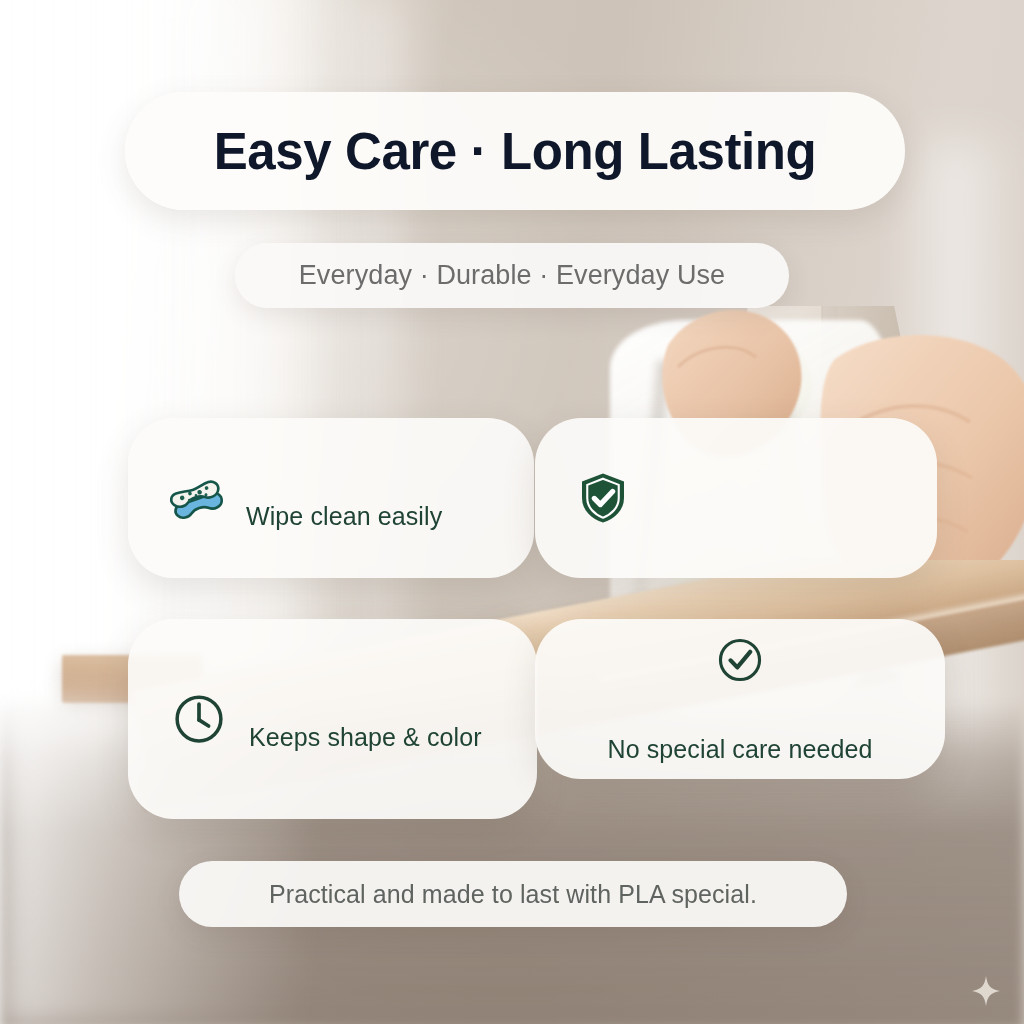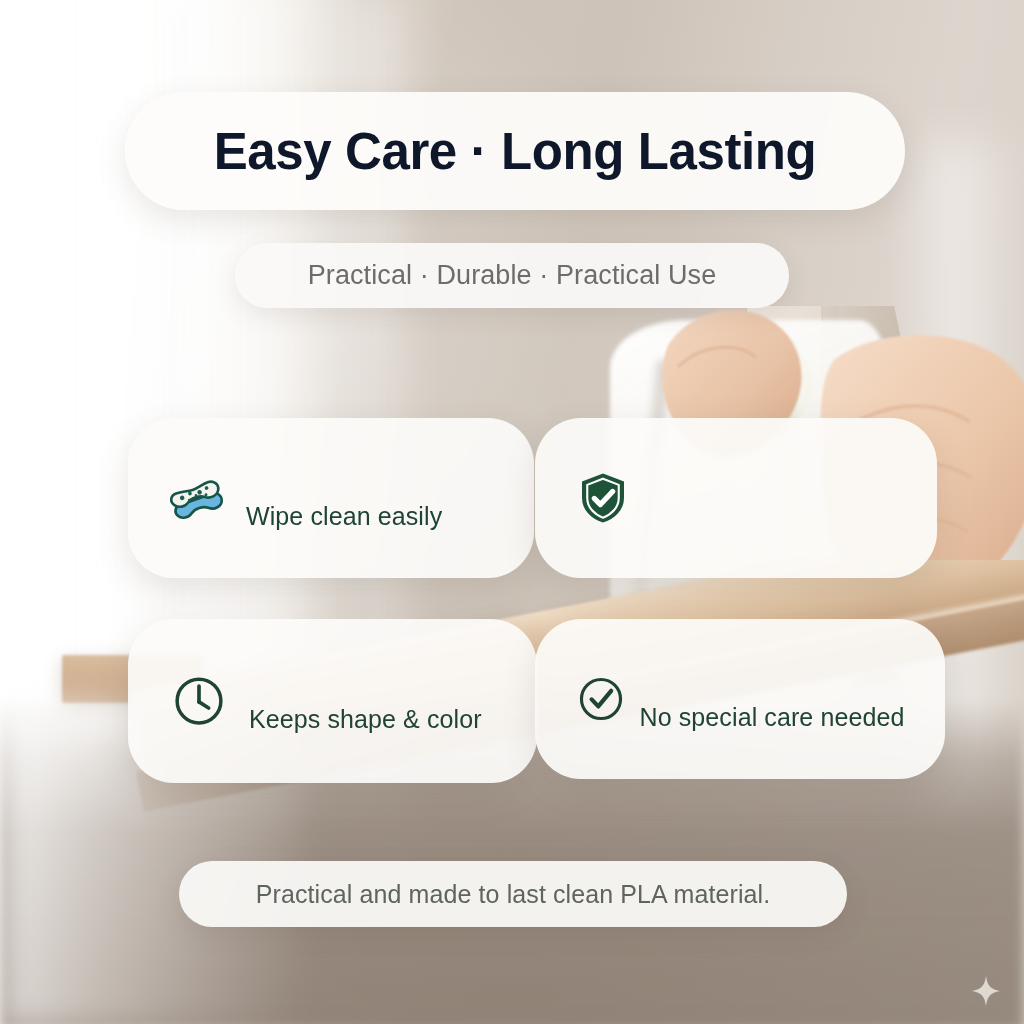--- a/index.html
+++ b/index.html
@@ -220,25 +220,25 @@
   
   .feature-card{
     position:absolute;
     background:rgba(252,251,249,.93);
     border-radius:46px;
     box-shadow:0 12px 34px rgba(90,76,62,.14);
     display:flex;align-items:center;
     backdrop-filter:blur(2px);
   }
   .feature-card.row{flex-direction:row;gap:22px;padding-left:40px;}
-  .feature-card.stack{flex-direction:row;justify-content:center;gap:14px;padding:0 24px;}
+  .feature-card.stack{flex-direction:column;justify-content:center;gap:14px;padding:0 24px;}
 
   #card-wipe   {left:128px;top:418px;width:366px;height:160px;}
   #card-durable{left:535px;top:418px;width:362px;height:160px;}
-  #card-shape  {left:128px;top:619px;width:366px;height:164px;padding-left:43px;}
+  #card-shape  {left:128px;top:619px;width:366px;height:200px;padding-left:43px;}
   #card-nocare {left:535px;top:619px;width:362px;height:160px;}
 
   .feature-icon{width:56px;height:56px;flex:0 0 auto;display:flex;align-items:center;justify-content:center;}
   .feature-icon svg{width:100%;height:100%;display:block;}
   .feature-label{
     font-size:25px;font-weight:400;color:#1f4334;letter-spacing:.1px;white-space:nowrap;margin-top:36px;
   }
   .feature-card.stack .feature-icon{width:50px;height:50px;}
   .feature-card.stack .feature-label{font-size:25px;}
 
@@ -348,21 +348,21 @@
     <div class="photo-grade"></div>
   </div>
 
   <div class="overlay">
 
     <div class="pill" id="title-pill">
       <span id="title-text">Easy Care · Long Lasting</span>
     </div>
 
     <div class="pill" id="subtitle-pill">
-      <span id="subtitle-text">Practical · Durable · Practical Use</span>
+      <span id="subtitle-text">Everyday · Durable · Everyday Use</span>
     </div>
 
     <div class="feature-card row" id="card-wipe">
       <span class="feature-icon">
         <svg viewBox="0 0 64 64" xmlns="http://www.w3.org/2000/svg">
           <g transform="rotate(-18 32 32)">
             <path d="M12 34 C6 34 3 40 6 45 C9 50 17 51 22 47 C27 43 37 43 42 47 C48 52 57 50 59 44 C61 38 57 33 51 33 Z" fill="#6ab4e0" stroke="#16564a" stroke-width="3" stroke-linejoin="round"></path>
             <path d="M12 20 C5 20 2 27 6 32 C10 37 17 38 22 34 C27 30 37 30 42 34 C47 38 56 37 59 31 C62 25 57 19 51 19 C44 19 38 22 32 22 C25 22 19 20 12 20 Z" fill="#f4f3ed" stroke="#16564a" stroke-width="3" stroke-linejoin="round"></path>
             <circle cx="17" cy="27" r="2.6" fill="#1d5f4f"></circle>
             <circle cx="27" cy="25" r="2.1" fill="#1d5f4f"></circle>
@@ -402,21 +402,21 @@
       <span class="feature-icon">
         <svg viewBox="0 0 64 64" xmlns="http://www.w3.org/2000/svg">
           <circle cx="32" cy="32" r="25" fill="none" stroke="#1f4334" stroke-width="4"></circle>
           <path d="M20 32.5 L28.5 41.5 L45 21.5" fill="none" stroke="#1f4334" stroke-width="5.4" stroke-linecap="round" stroke-linejoin="round"></path>
         </svg>
       </span>
       <span class="feature-label">No special care needed</span>
     </div>
 
     <div class="pill" id="footer-pill">
-      <span id="footer-text">Practical and made to last clean PLA material.</span>
+      <span id="footer-text">Practical and made to last with PLA special.</span>
     </div>
 
     <div id="sparkle">
       <svg viewBox="0 0 28 30" xmlns="http://www.w3.org/2000/svg">
         <path d="M14 0 C15.4 9.6 18.4 13.2 28 15 C18.4 16.8 15.4 20.4 14 30 C12.6 20.4 9.6 16.8 0 15 C9.6 13.2 12.6 9.6 14 0 Z" fill="#f2ece4"></path>
       </svg>
     </div>
 
   </div>
 </div>

